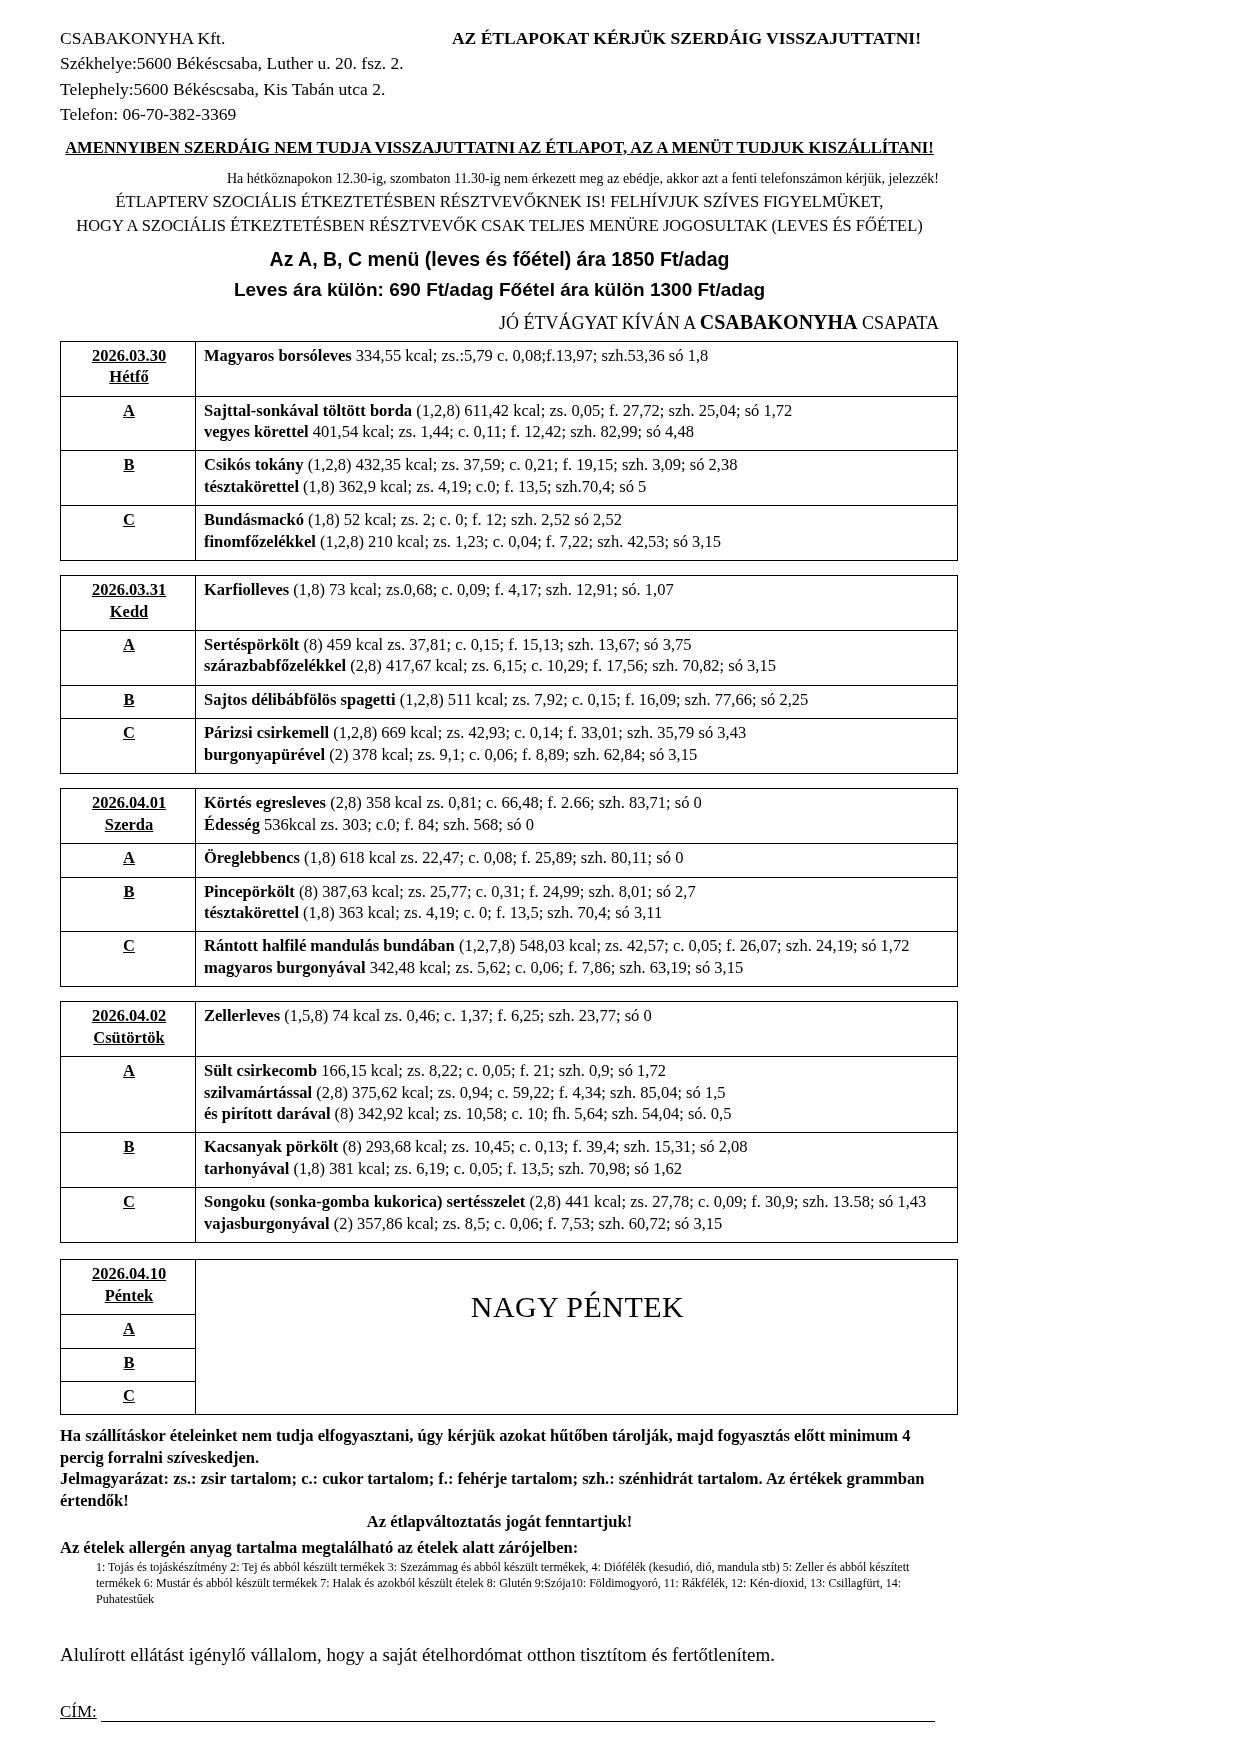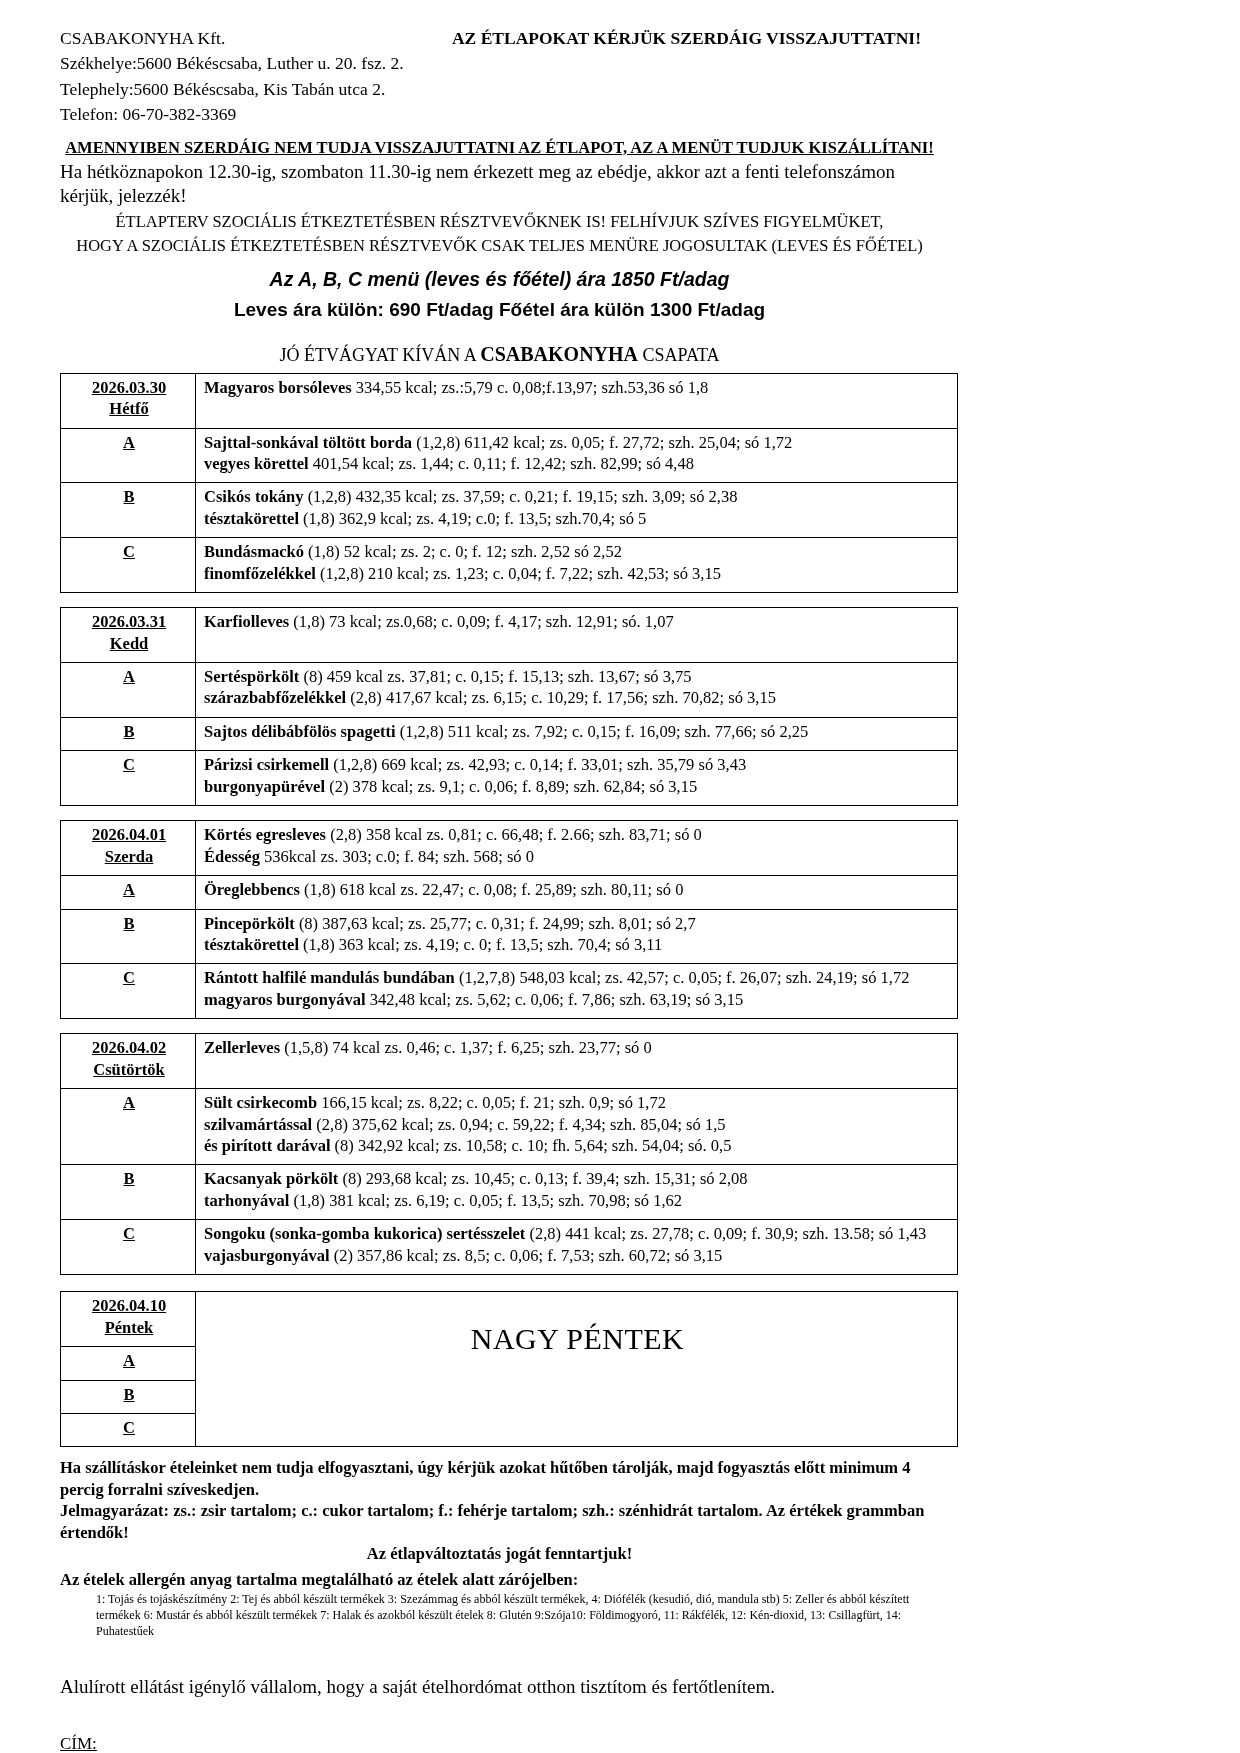--- a/index.html
+++ b/index.html
@@ -38,50 +38,49 @@
   }
   .bold { font-weight: bold; }
   .notice1 {
     text-align: center;
     font-weight: bold;
     text-decoration: underline;
     font-size: 16.5px;
     margin-top: 10px;
   }
   .notice2 {
-    text-align: left;
-    font-size: 19px;
-    margin-top: 2px;
+    text-align: right;
+    font-size: 14px;
+    margin-top: 12px;
   }
   .notice3 {
     text-align: center;
     font-weight: normal;
     font-size: 16.5px;
     margin-top: 3px;
     line-height: 1.3;
   }
   .price1 {
     text-align: center;
     font-family: "Liberation Sans", sans-serif;
     font-weight: bold;
     font-size: 19.5px;
     margin-top: 10px;
-    font-style: italic;
   }
   .price2 {
     text-align: center;
     font-family: "Liberation Sans", sans-serif;
     font-weight: bold;
     font-size: 19px;
     margin-top: 7px;
   }
   .greeting {
-    text-align: center;
+    text-align: right;
     font-size: 18px;
-    margin-top: 20px;
+    margin-top: 8px;
     margin-bottom: 6px;
   }
   .greeting .big {
     font-weight: bold;
     font-size: 20px;
   }
   table.menu {
     border-collapse: collapse;
     width: 898px;
     margin: 0 auto;

